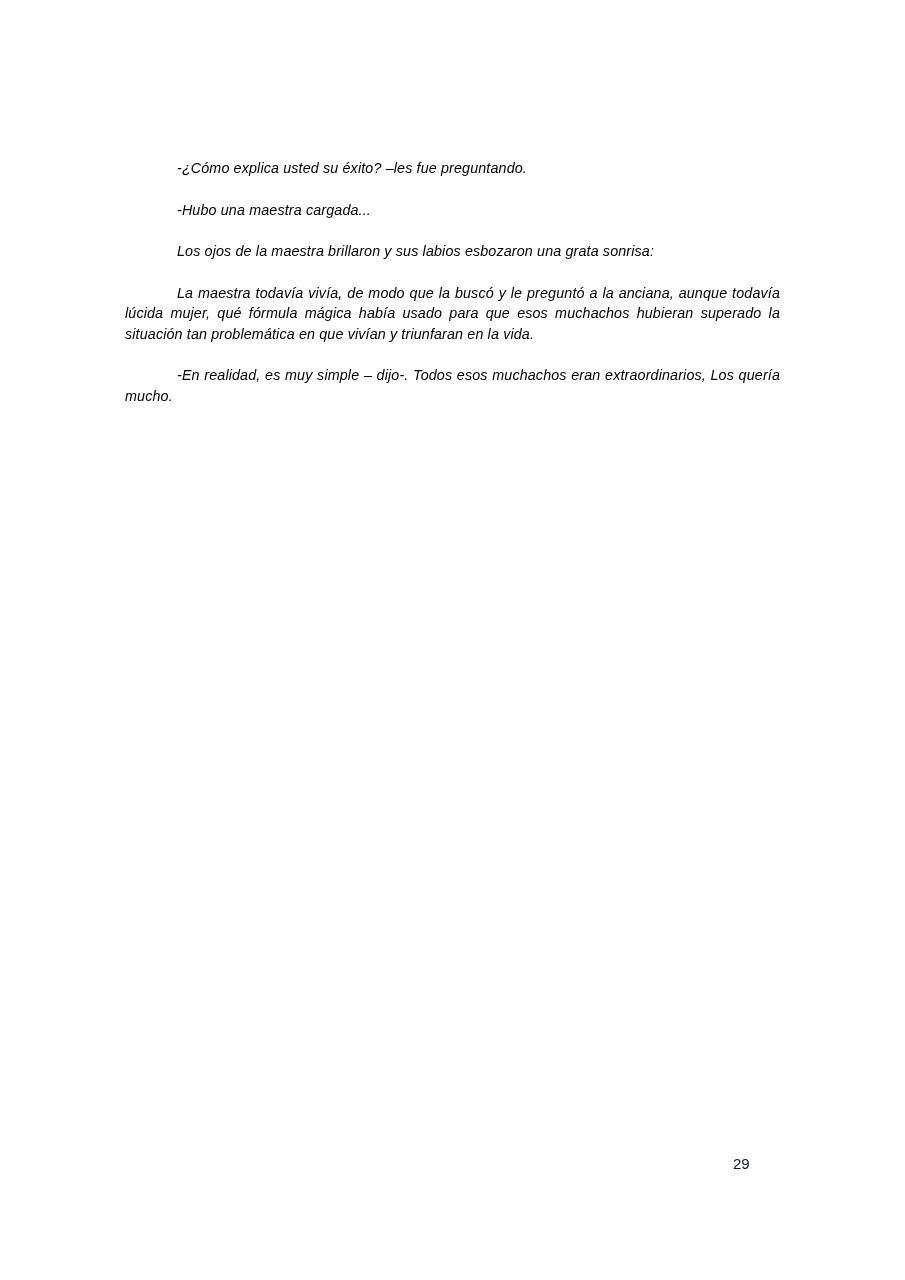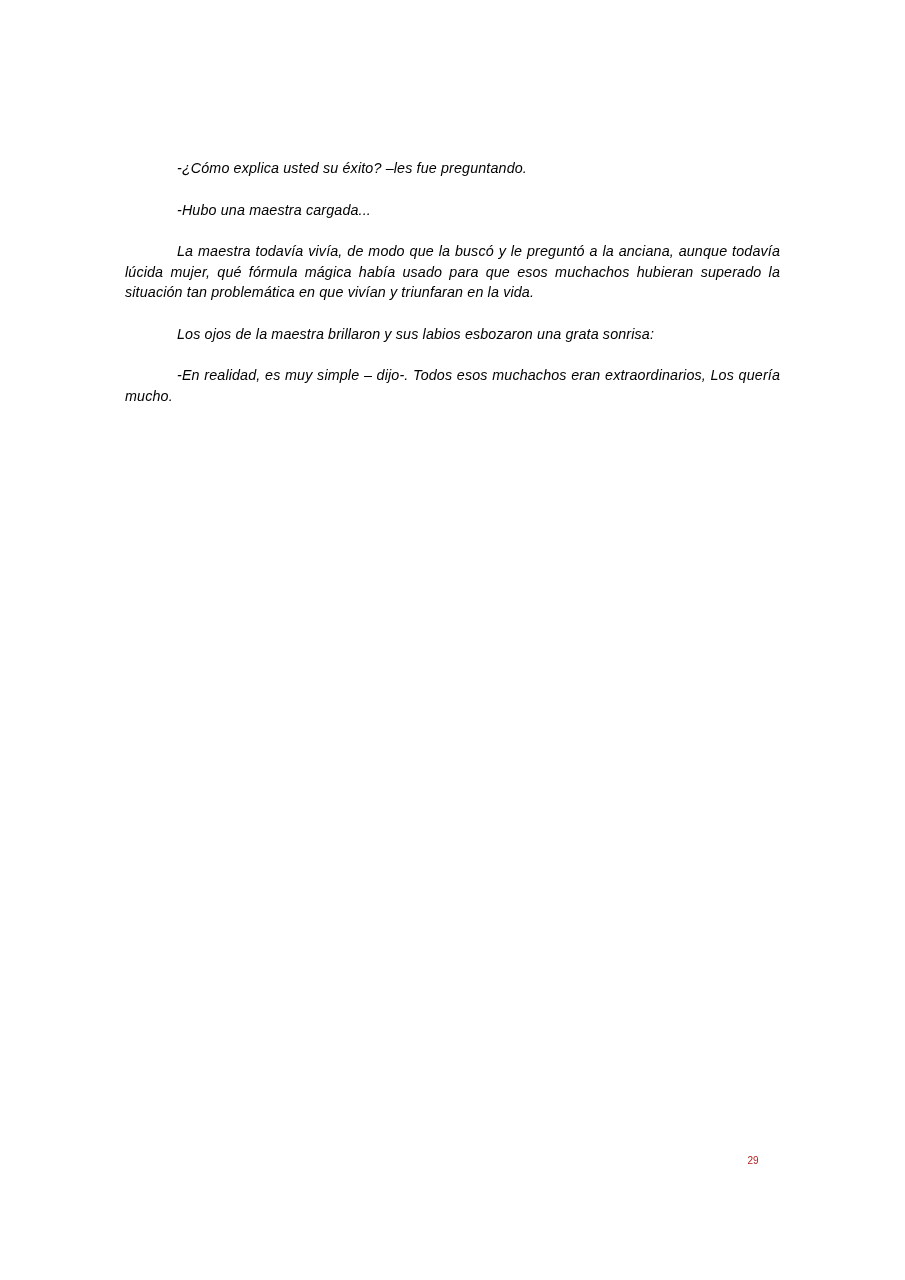--- a/index.html
+++ b/index.html
@@ -43,34 +43,34 @@
     text-indent: 52px;
   }
   .para.last {
     margin-bottom: 13px;
   }
   .page-number {
     position: absolute;
     right: 125px;
     top: 1155px;
     width: 40px;
-    text-align: center;
-    font-size: 10px;
+    text-align: left;
+    font-size: 15px;
     font-style: normal;
-    color: #b91c1c;
+    color: #0f172a;
   }
 </style>
 </head>
 <body>
 
 <div class="page">
 
   <div class="content">
     <p class="para indent">-¿Cómo explica usted su éxito? –les fue preguntando.</p>
     <p class="para indent">-Hubo una maestra cargada...</p>
+    <p class="para indent">Los ojos de la maestra brillaron y sus labios esbozaron una grata sonrisa:</p>
     <p class="para indent">La maestra todavía vivía, de modo que la buscó y le preguntó a la anciana, aunque todavía lúcida mujer, qué fórmula mágica había usado para que esos muchachos hubieran superado la situación tan problemática en que vivían y triunfaran en la vida.</p>
-    <p class="para indent">Los ojos de la maestra brillaron y sus labios esbozaron una grata sonrisa:</p>
     <p class="para indent last">-En realidad, es muy simple – dijo-. Todos esos muchachos eran extraordinarios, Los quería mucho.</p>
   </div>
 
   <div class="page-number">29</div>
 
 </div>
 
 </body></html>

